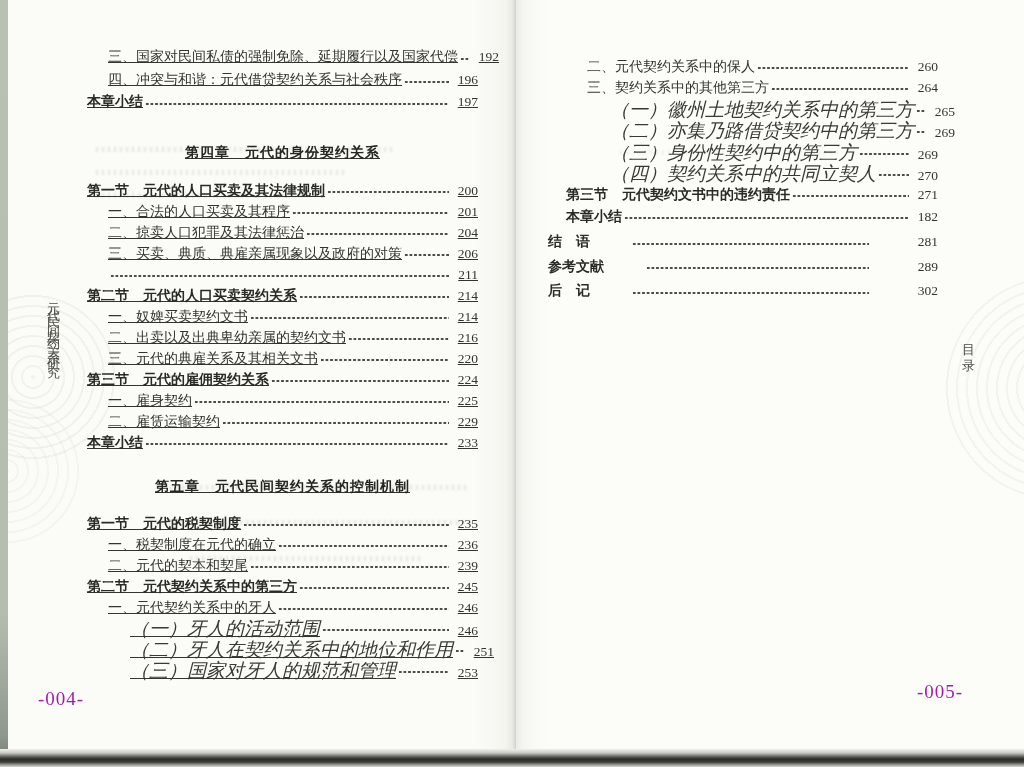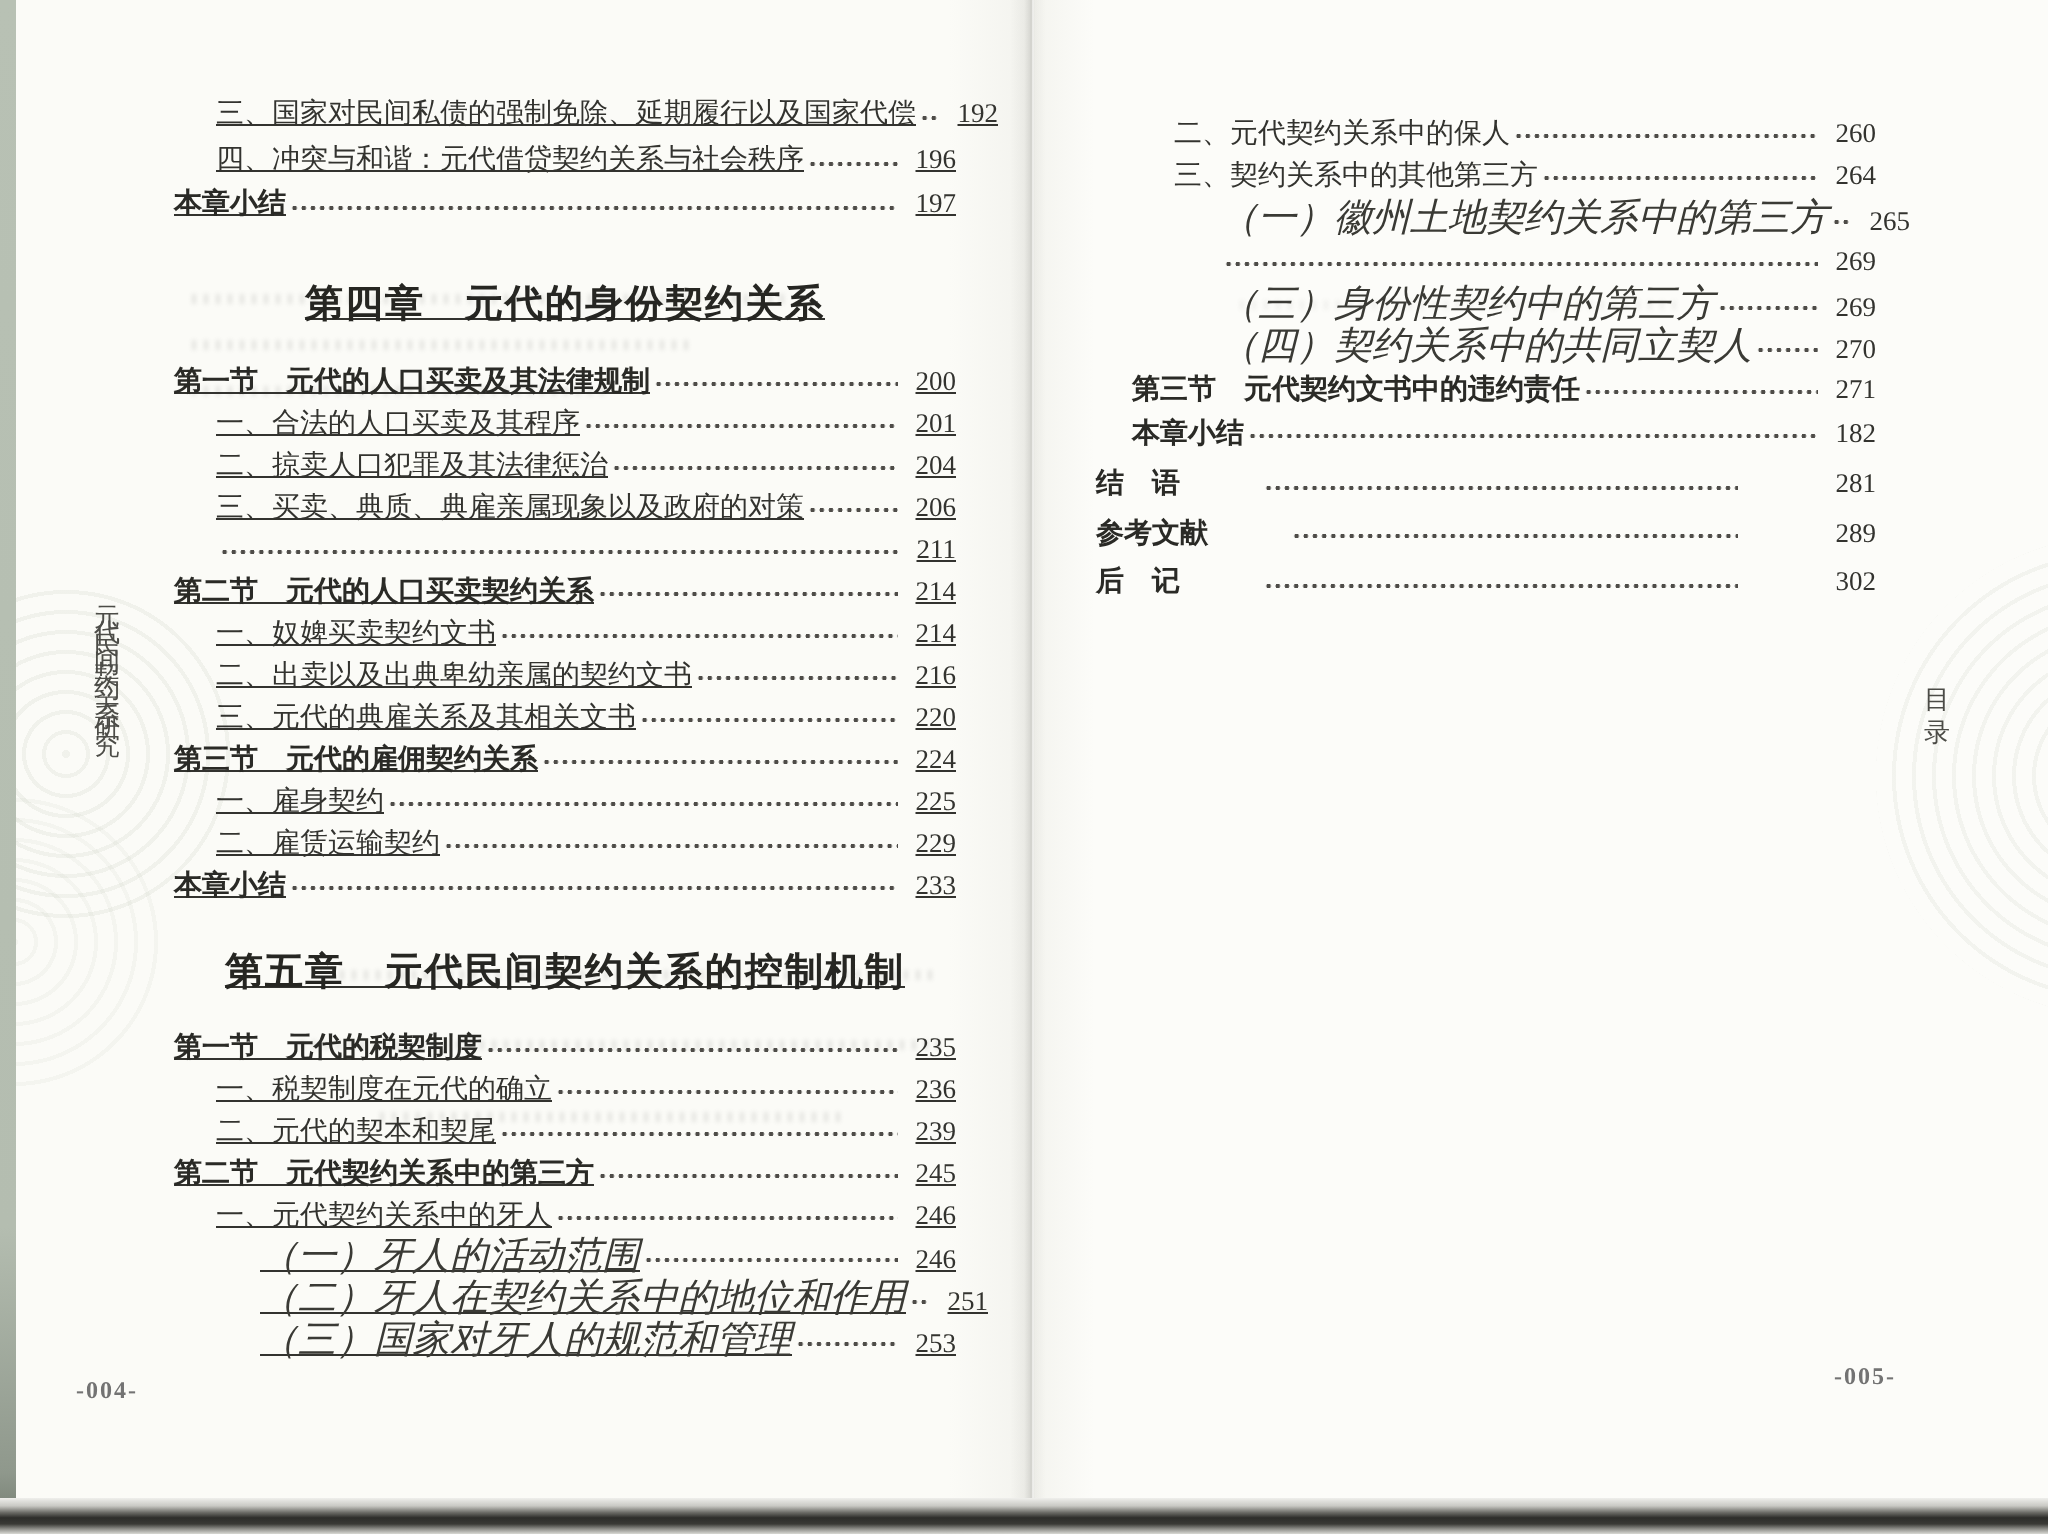--- a/index.html
+++ b/index.html
@@ -65,25 +65,25 @@
   .toc-right .lvl0{padding-left:18px;}
   .toc-right .lvl1{padding-left:39px;}
   .toc-right .lvl2{padding-left:62px;}
   .lvl2 .toc-label{font-style:italic;font-size:19px;color:#3a3a35;}
 
   .dots{flex:1 1 auto;min-width:10px;margin:0 3px 0 2px;align-self:stretch;
     background-image:radial-gradient(circle,#4e4c48 1.05px,rgba(0,0,0,0) 1.25px);
     background-size:4.6px 10px;background-repeat:repeat-x;background-position:0 62%;}
   .toc-page{flex:0 0 auto;min-width:26px;text-align:right;color:#33332f;font-size:13.5px;}
 
-  .toc-chapter{font-weight:700;font-size:19px;color:#262622;text-align:center;
+  .toc-chapter{font-weight:700;font-size:14px;color:#262622;text-align:center;
     height:26px;line-height:26px;margin-top:26px;margin-bottom:14px;letter-spacing:1px;}
   .toc-left .toc-chapter.second{margin-top:21px;margin-bottom:13px;}
 
-  .folio{position:absolute;font-size:12px;color:#737373;letter-spacing:1px;font-weight:bold;}
+  .folio{position:absolute;font-size:19px;color:#a21caf;letter-spacing:1px;}
   .folio-left{left:38px;top:688px;}
   .folio-right{left:917px;top:681px;}
 </style>
 </head>
 <body>
 
 <div class="scan">
 
   <div class="page page-left"></div>
   <div class="page page-right"></div>
@@ -239,20 +239,21 @@
         <span class="toc-label">三、契约关系中的其他第三方</span>
         <span class="dots"></span>
         <span class="toc-page">264</span>
       </div>
       <div class="toc-row lvl2">
         <span class="toc-label">（一）徽州土地契约关系中的第三方</span>
         <span class="dots"></span>
         <span class="toc-page">265</span>
       </div>
       <div class="toc-row lvl2">
+        <span class="toc-label">（二）亦集乃路借贷契约中的第三方</span>
         <span class="dots"></span>
         <span class="toc-page">269</span>
       </div>
       <div class="toc-row lvl2">
         <span class="toc-label">（三）身份性契约中的第三方</span>
         <span class="dots"></span>
         <span class="toc-page">269</span>
       </div>
       <div class="toc-row lvl2">
         <span class="toc-label">（四）契约关系中的共同立契人</span>

